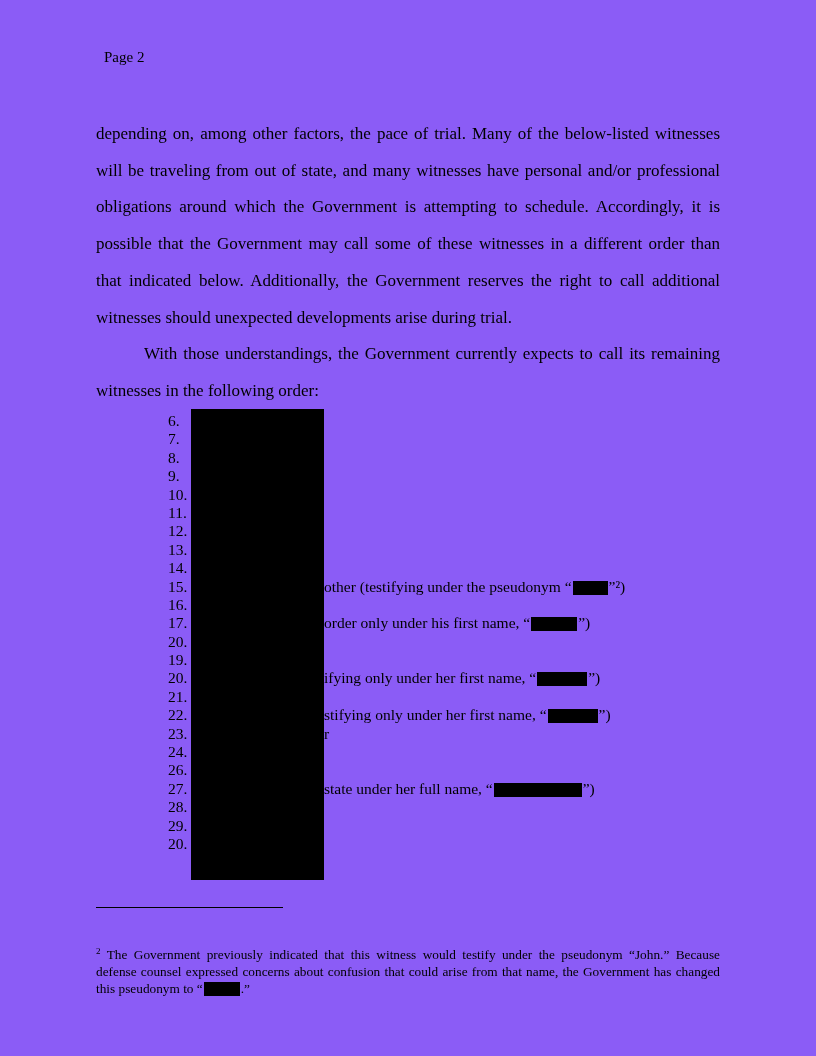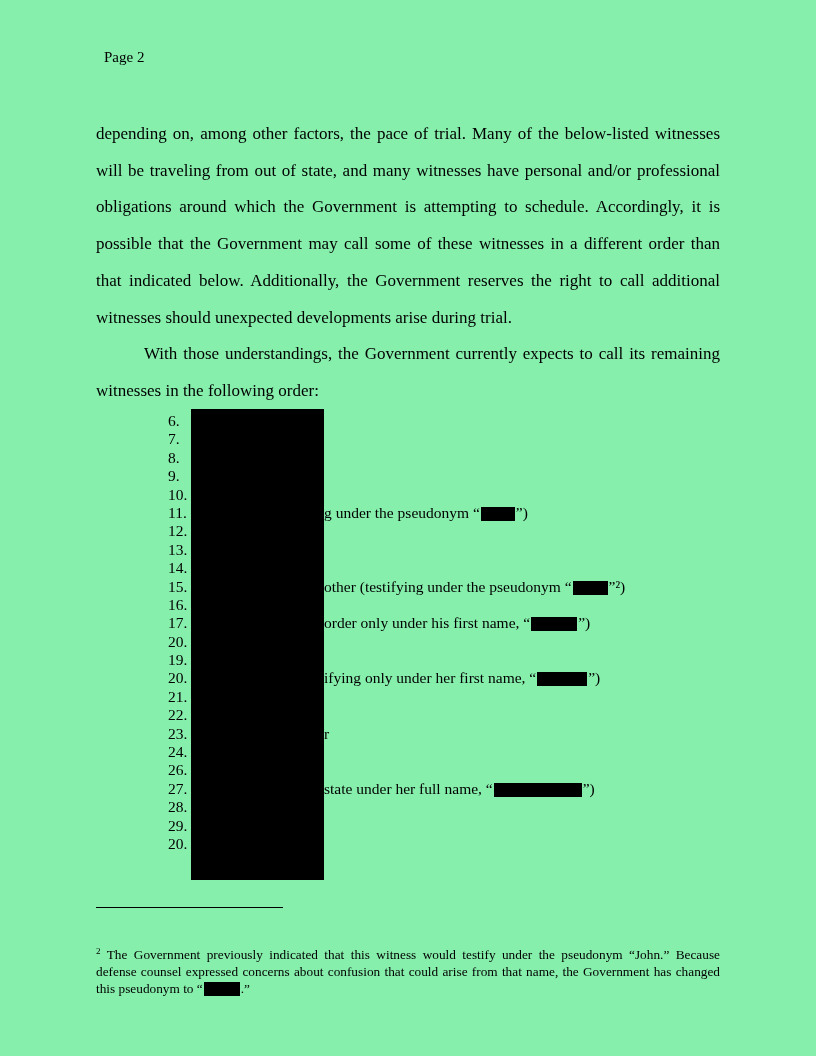--- a/index.html
+++ b/index.html
@@ -5,21 +5,21 @@
   html, body {
     margin: 0;
     padding: 0;
     background: #e8e8e8;
   }
   .page {
     position: relative;
     width: 816px;
     height: 1056px;
     margin: 0 auto;
-    background: #86efac;
+    background: #8b5cf6;
     font-family: "Liberation Serif", serif;
     color: #000000;
     overflow: hidden;
   }
   .page-label {
     position: absolute;
     left: 104px;
     top: 49px;
     font-size: 15px;
   }
@@ -123,21 +123,20 @@
       <div class="list-row">
         <span class="num">9.</span>
         <span class="row-content"></span>
       </div>
       <div class="list-row">
         <span class="num">10.</span>
         <span class="row-content"></span>
       </div>
       <div class="list-row">
         <span class="num">11.</span>
-        <span class="row-content"><span>g under the pseudonym “</span><span class="redaction-inline" style="width: 34px;"></span><span>”)</span></span>
       </div>
       <div class="list-row">
         <span class="num">12.</span>
         <span class="row-content"></span>
       </div>
       <div class="list-row">
         <span class="num">13.</span>
         <span class="row-content"></span>
       </div>
       <div class="list-row">
@@ -167,20 +166,21 @@
       <div class="list-row">
         <span class="num">20.</span>
         <span class="row-content"><span>ifying only under her first name, “</span><span class="redaction-inline" style="width: 50px;"></span><span>”)</span></span>
       </div>
       <div class="list-row">
         <span class="num">21.</span>
         <span class="row-content"></span>
       </div>
       <div class="list-row">
         <span class="num">22.</span>
+        <span class="row-content"><span>stifying only under her first name, “</span><span class="redaction-inline" style="width: 50px;"></span><span>”)</span></span>
       </div>
       <div class="list-row">
         <span class="num">23.</span>
         <span class="row-content"><span>r</span></span>
       </div>
       <div class="list-row">
         <span class="num">24.</span>
         <span class="row-content"></span>
       </div>
       <div class="list-row">

